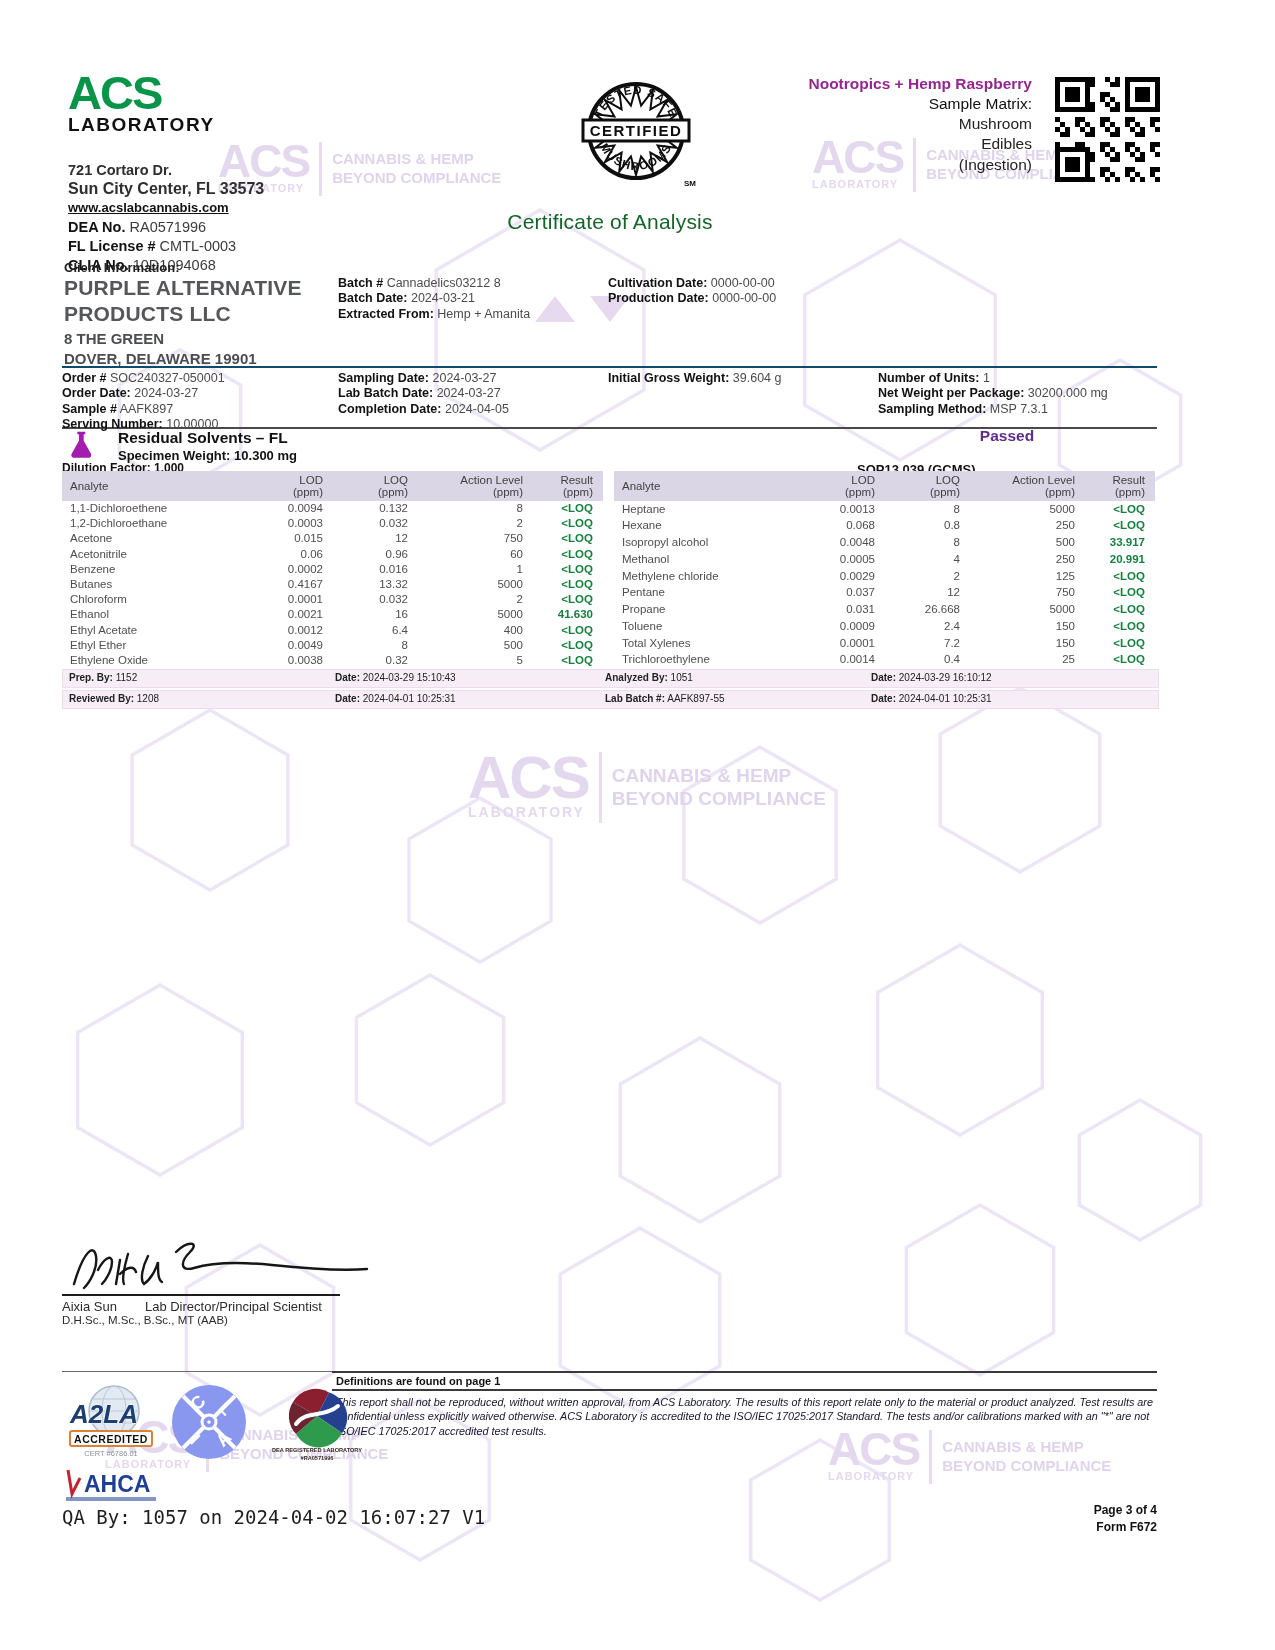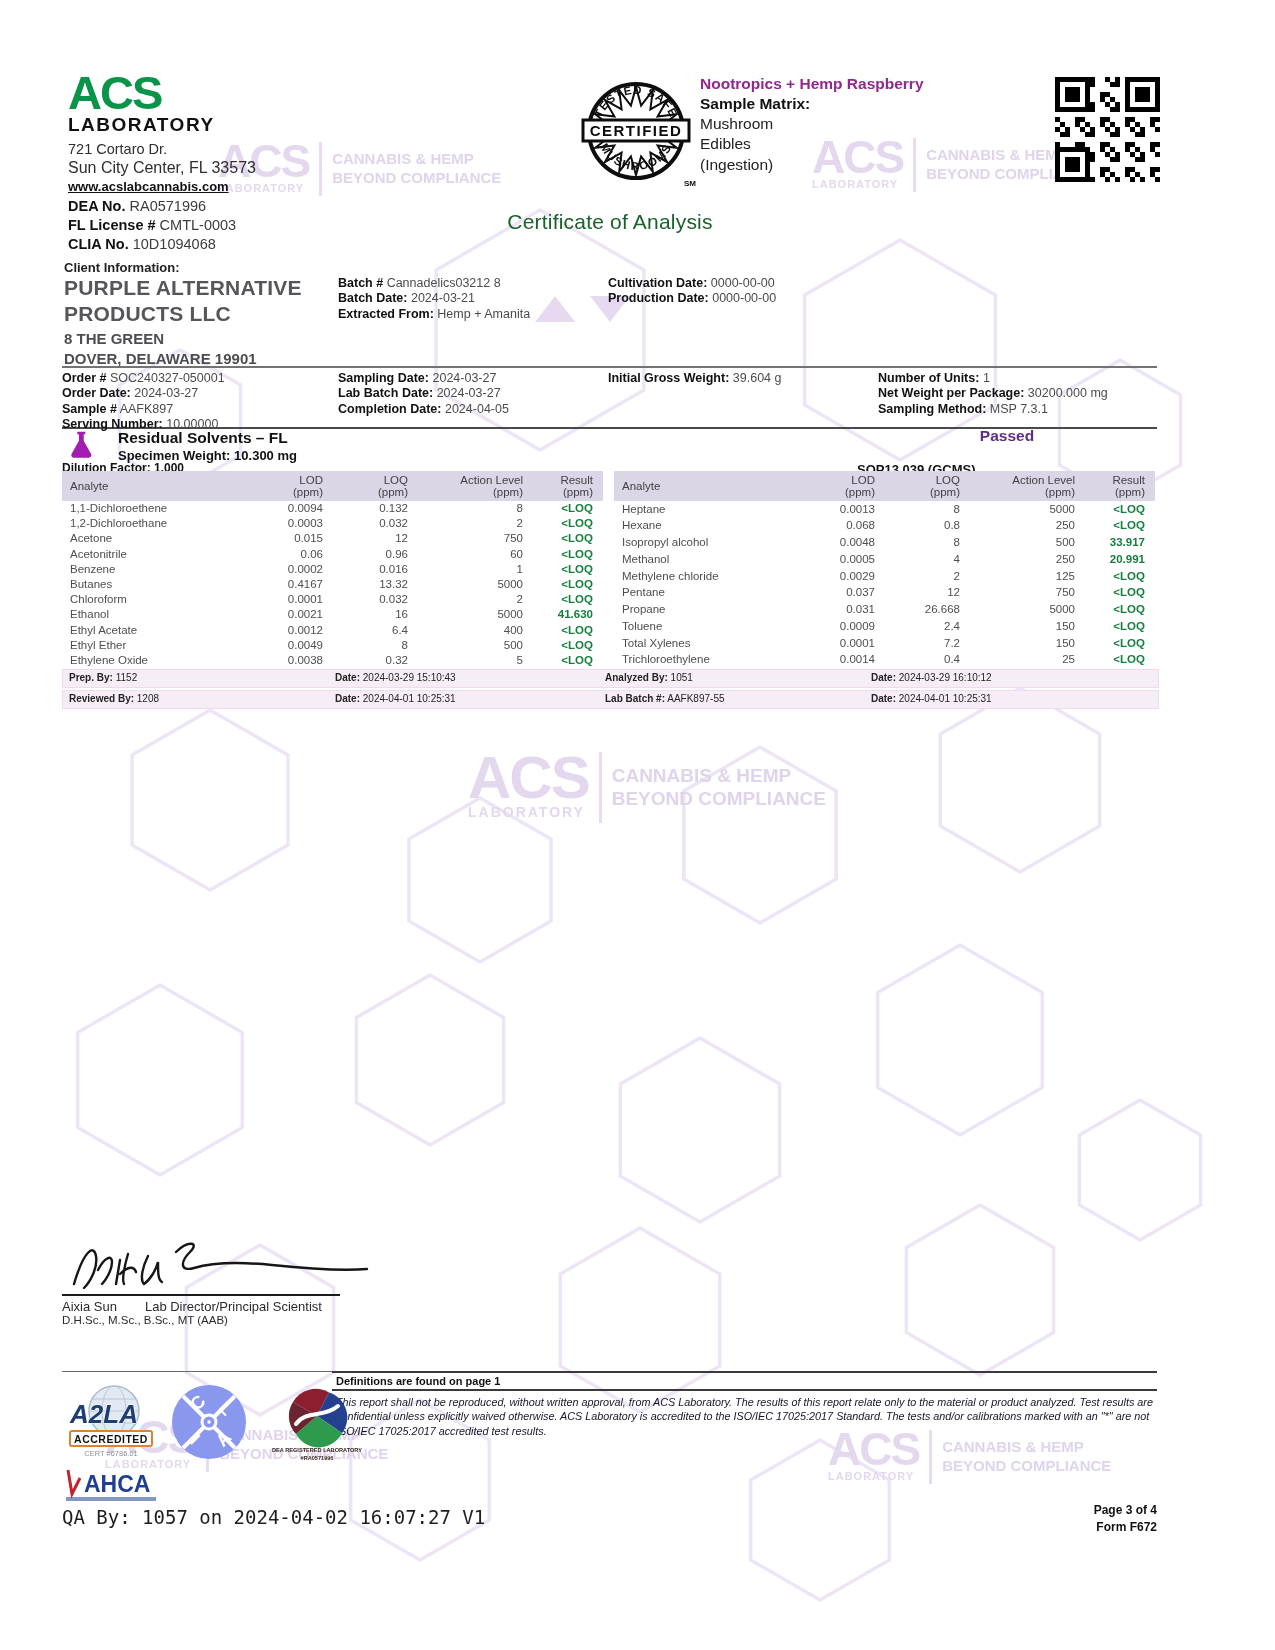--- a/index.html
+++ b/index.html
@@ -19,43 +19,43 @@
   .wm{position:absolute;z-index:0;display:flex;align-items:center;gap:10px;white-space:nowrap;color:#e4d8ef}
   .wm-acs{font-weight:bold;line-height:.85;letter-spacing:-2px}
   .wm-lab{display:block;font-weight:bold;letter-spacing:2px;line-height:1.4}
   .wm-sep{width:3px;align-self:stretch;background:#e7dcf1}
   .wm-tag{font-weight:bold;color:#e0d4ec;line-height:1.25}
   .wm.md .wm-acs{font-size:46px}.wm.md .wm-lab{font-size:11px;letter-spacing:1px}.wm.md .wm-tag{font-size:15px}
   .wm.lg .wm-acs{font-size:60px}.wm.lg .wm-lab{font-size:14px}.wm.lg .wm-tag{font-size:19px}
   
   .logo-acs{font-size:47px;font-weight:bold;color:var(--green);letter-spacing:-2px;line-height:.9}
   .logo-lab{font-size:19px;font-weight:bold;color:#111;letter-spacing:1.5px;line-height:1.2}
-  .addr{margin-top:3px;font-size:14.5px;font-weight:normal;color:#2e2e2e;line-height:1.25}
+  .addr{margin-top:24px;font-size:14.5px;font-weight:bold;color:#2e2e2e;line-height:1.25}
   .addr .big{font-size:16px}
   .site{font-size:13px;font-weight:bold;text-decoration:underline;color:#111;line-height:1.45}
   .lic{font-size:14.5px;line-height:1.3}
   .lic b{color:#111}
   .lic span.v{font-weight:normal;color:#3c3c3c}
   .title{font-size:21px;font-weight:normal;color:var(--dark_green);text-align:center;letter-spacing:.2px}
   .subtitle{font-size:14px;font-weight:bold;color:var(--bright_green);text-align:center}
-  .product{line-height:1.3}
+  .product{text-align:right;line-height:1.3}
   .product .pname{color:var(--purple);font-weight:bold;font-size:15.5px}
-  .product .pmatrix{font-weight:bold;font-size:15.5px;color:#111}
+  .product .pmatrix{font-weight:normal;font-size:15.5px;color:#111}
   .product .pline{font-size:15.5px;color:#222}
   
   #seal text{font-family:"Liberation Sans",sans-serif}
   
   .c-head{font-size:13px;font-weight:bold;color:#222}
   .c-name{font-size:21px;font-weight:bold;color:#55565a;line-height:1.22;letter-spacing:.2px}
   .c-addr{font-size:15px;font-weight:bold;color:#4c4d51;line-height:1.3}
   .kv{font-size:12.5px;line-height:1.22}
   .kv b{color:#111}
   .kv .v{color:#4b4b4d}
   
-  .order-strip{border-top:2px solid #737373;border-bottom:2px solid #4a4a4a}
+  .order-strip{border-top:2px solid #0c4a6e;border-bottom:2px solid #4a4a4a}
   
   .sec-title{font-size:15.5px;font-weight:bold;color:#111}
   .sec-status{font-size:15.5px;font-weight:bold;color:var(--status_purple)}
   .sec-sub{font-size:13px;font-weight:bold;color:#111}
   .sec-dil{font-size:12px;font-weight:bold;color:#111}
   
   table.sol{border-collapse:collapse;table-layout:fixed;width:541px;font-size:11.5px;color:#4e4e50}
   table.sol th{background:var(--header_bg);font-weight:normal;color:#3f3f42;font-size:11.5px;
                padding:3px 10px 3px 0;height:24px;vertical-align:middle}
   table.sol th.a{text-align:left;padding-left:8px}

